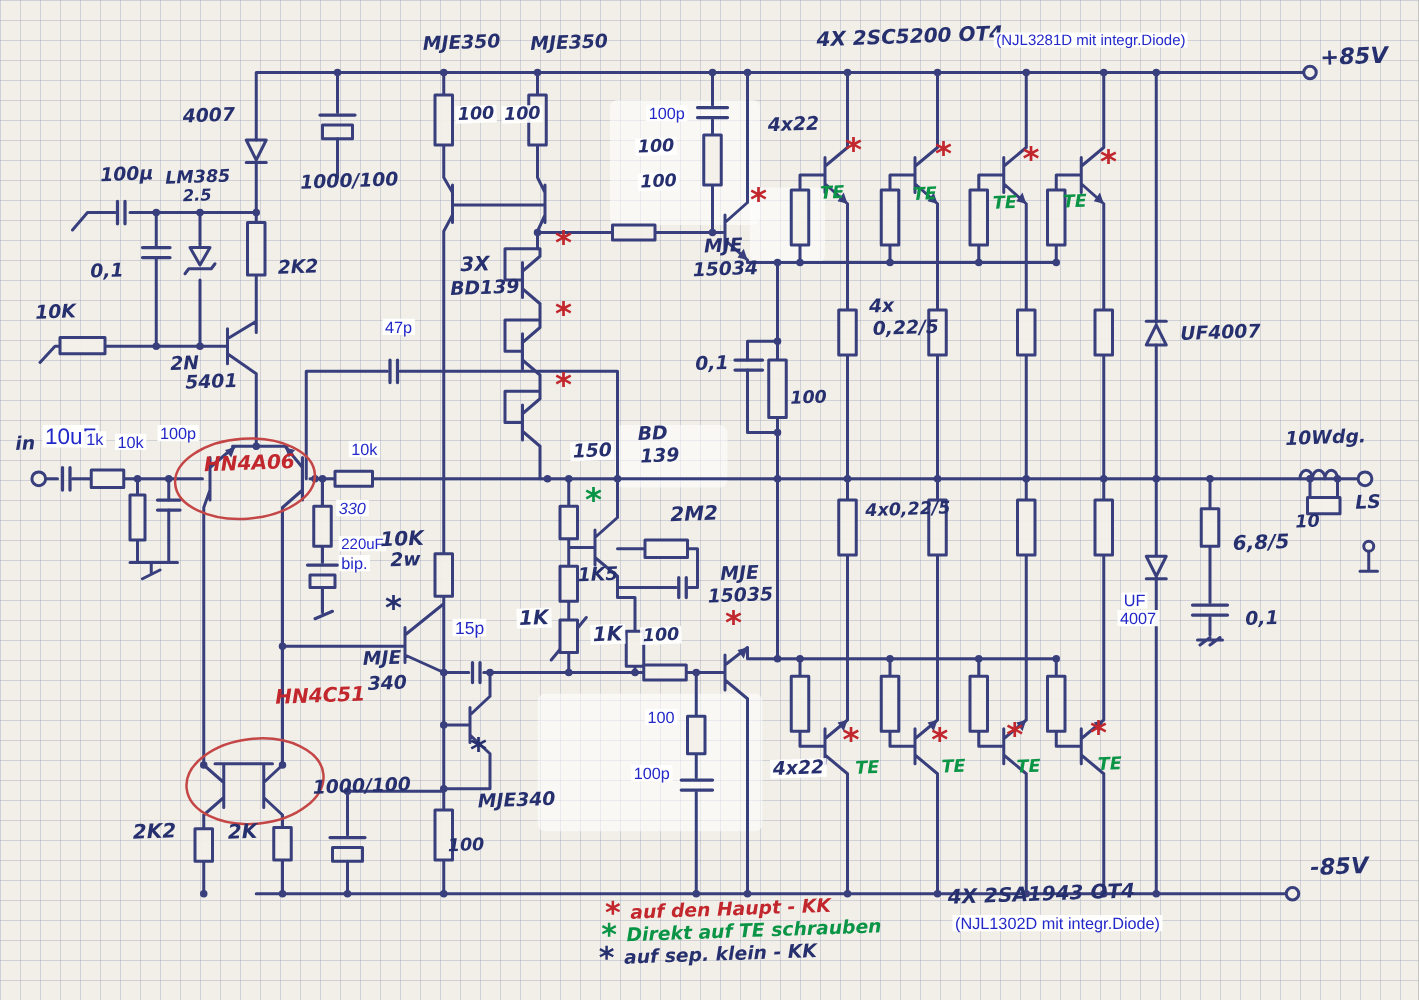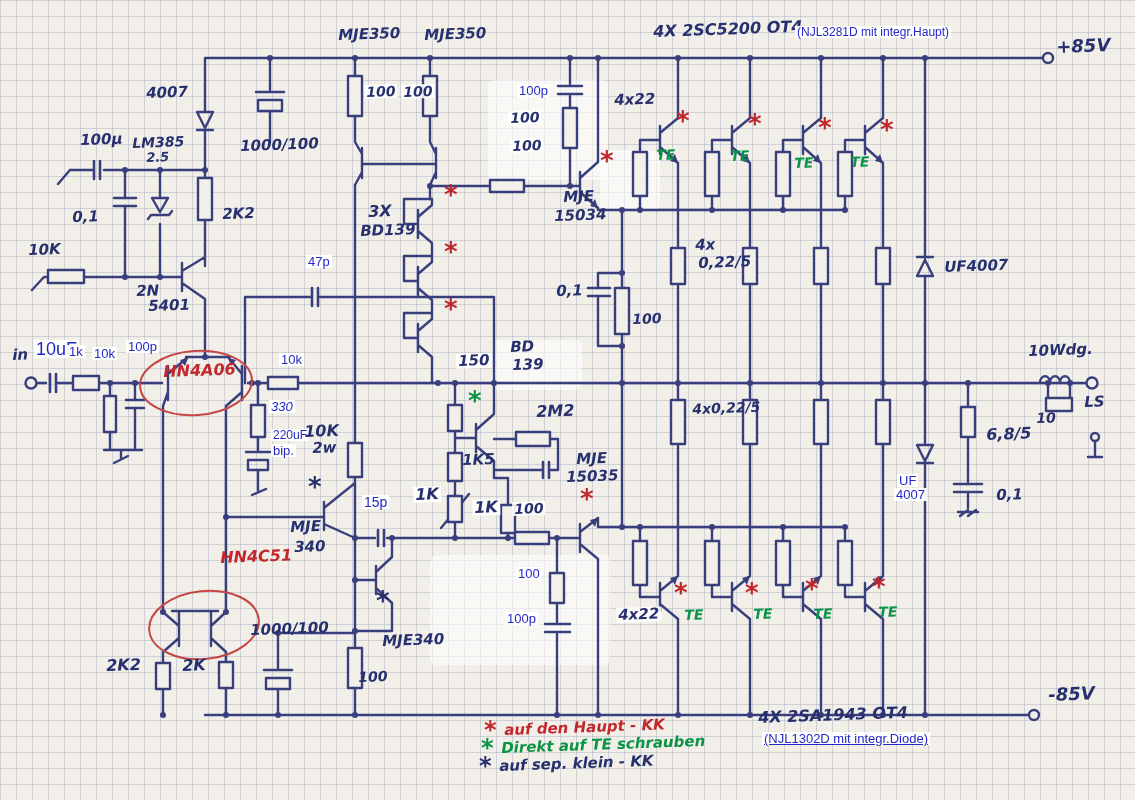--- a/index.html
+++ b/index.html
@@ -287,21 +287,21 @@
       <span class="lab ink" style="left: 424px; top: 28px; font-size: 15px;">MJE350</span>
       <span class="lab ink p1" style="left: 364px; top: 85px; font-size: 14px;">100</span>
       <span class="lab ink p1" style="left: 401px; top: 85px; font-size: 14px;">100</span>
       <span class="lab ink" style="left: 368px; top: 204px; font-size: 16px;">3X</span>
       <span class="lab ink" style="left: 360px; top: 224px; font-size: 15px;">BD139</span>
       <span class="lab blue" style="left: 517px; top: 84px; font-size: 13px;">100p</span>
       <span class="lab ink p1" style="left: 508px; top: 111px; font-size: 14px;">100</span>
       <span class="lab ink p1" style="left: 510px; top: 139px; font-size: 14px;">100</span>
       <span class="lab ink" style="left: 614px; top: 93px; font-size: 15px;">4x22</span>
       <span class="lab ink" style="left: 653px; top: 24px; font-size: 16px;">4X 2SC5200 OT4</span>
-      <span class="lab blue" style="left: 795px; top: 26px; font-size: 12px;">(NJL3281D mit integr.Haupt)</span>
+      <span class="lab blue" style="left: 795px; top: 26px; font-size: 12px;">(NJL3281D mit integr.Diode)</span>
       <span class="lab ink" style="left: 1056px; top: 38px; font-size: 18px;">+85V</span>
       <span class="lab ink" style="left: 563px; top: 190px; font-size: 15px;">MJE</span>
       <span class="lab ink" style="left: 554px; top: 209px; font-size: 15px;">15034</span>
       <span class="lab ink" style="left: 556px; top: 284px; font-size: 15px;">0,1</span>
       <span class="lab ink" style="left: 632px; top: 312px; font-size: 14px;">100</span>
       <span class="lab ink" style="left: 695px; top: 238px; font-size: 15px;">4x</span>
       <span class="lab ink" style="left: 698px; top: 256px; font-size: 15px;">0,22/5</span>
       <span class="lab ink" style="left: 944px; top: 260px; font-size: 15px;">UF4007</span>
       <span class="lab ink" style="left: 1028px; top: 344px; font-size: 15px;">10Wdg.</span>
       <span class="lab ink" style="left: 1084px; top: 395px; font-size: 15px;">LS</span>
@@ -340,21 +340,21 @@
       <span class="lab ink" style="left: 294px; top: 540px; font-size: 15px;">340</span>
       <span class="lab ink" style="left: 382px; top: 634px; font-size: 15px;">MJE340</span>
       <span class="lab ink" style="left: 250px; top: 623px; font-size: 15px;">1000/100</span>
       <span class="lab ink" style="left: 106px; top: 658px; font-size: 16px;">2K2</span>
       <span class="lab ink" style="left: 182px; top: 658px; font-size: 16px;">2K</span>
       <span class="lab ink" style="left: 358px; top: 670px; font-size: 14px;">100</span>
       <span class="lab blue" style="left: 516px; top: 567px; font-size: 13px;">100</span>
       <span class="lab blue" style="left: 505px; top: 612px; font-size: 13px;">100p</span>
       <span class="lab ink p1" style="left: 616px; top: 608px; font-size: 15px;">4x22</span>
       <span class="lab ink" style="left: 758px; top: 710px; font-size: 16px;">4X 2SA1943 OT4</span>
-      <span class="lab blue" style="left: 762px; top: 732px; font-size: 13px; text-decoration: underline;">(NJL1302D mit integr.Diode)</span>
+      <span class="lab blue" style="left: 762px; top: 732px; font-size: 13px;">(NJL1302D mit integr.Diode)</span>
       <span class="lab ink" style="left: 1048px; top: 686px; font-size: 18px;">-85V</span>
       <span class="lab red star" style="left: 444px; top: 184px; font-size: 26px; line-height: 0.9;">*</span>
       <span class="lab red star" style="left: 444px; top: 241px; font-size: 26px; line-height: 0.9;">*</span>
       <span class="lab red star" style="left: 444px; top: 298px; font-size: 26px; line-height: 0.9;">*</span>
       <span class="lab red star" style="left: 600px; top: 150px; font-size: 26px; line-height: 0.9;">*</span>
       <span class="lab red star" style="left: 676px; top: 110px; font-size: 26px; line-height: 0.9;">*</span>
       <span class="lab red star" style="left: 748px; top: 113px; font-size: 26px; line-height: 0.9;">*</span>
       <span class="lab red star" style="left: 818px; top: 117px; font-size: 26px; line-height: 0.9;">*</span>
       <span class="lab red star" style="left: 880px; top: 119px; font-size: 26px; line-height: 0.9;">*</span>
       <span class="lab red star" style="left: 580px; top: 488px; font-size: 26px; line-height: 0.9;">*</span>

